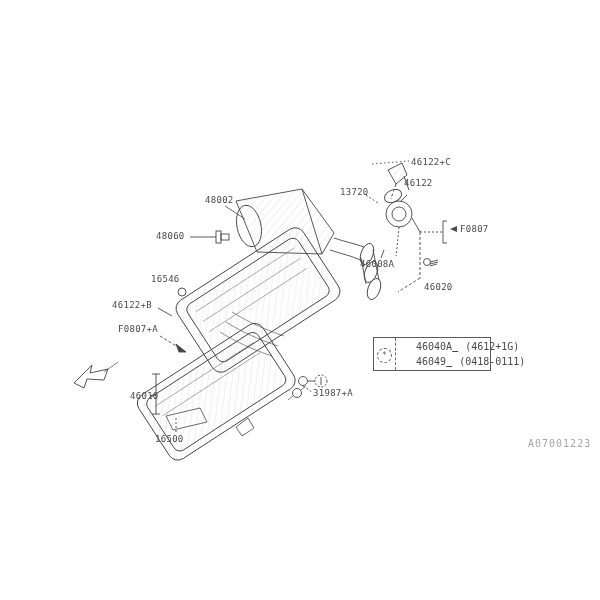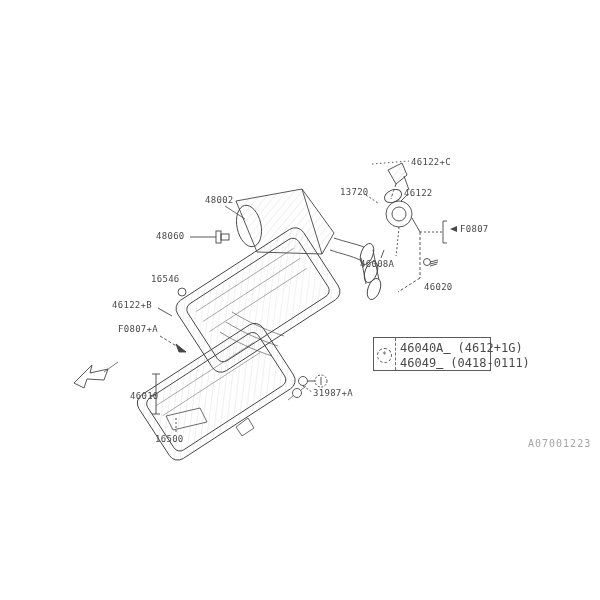--- a/index.html
+++ b/index.html
@@ -9,21 +9,21 @@
   .label{position:absolute;font-size:9px;line-height:10px;color:#4a4a4a;
          letter-spacing:0.3px;white-space:nowrap;}
   .wm{position:absolute;font-size:10px;color:#a6a6a6;letter-spacing:1px;}
   .legend-box{position:absolute;left:373px;top:337px;width:118px;height:34px;
               border:1px solid #5a5a5a;box-sizing:border-box;}
   .legend-divider{position:absolute;left:21px;top:0;bottom:0;width:0;
                   border-left:1px dashed #6a6a6a;}
   .legend-icon{position:absolute;left:3px;top:10px;width:13px;height:13px;
                border:1px dashed #5a5a5a;border-radius:50%;
                font-size:8px;color:#5a5a5a;text-align:center;line-height:13px;}
-  .legend-row{position:absolute;left:26px;font-size:12px;color:#4a4a4a;white-space:nowrap;text-decoration:underline;}
+  .legend-row{position:absolute;left:42px;font-size:10px;color:#4a4a4a;white-space:nowrap;text-decoration:underline;}
   .legend-row span{display:inline-block;}
   .legend-row .rng{margin-left:7px;}
   .ref{display:flex;align-items:center;}
   .arrow-left{width:0;height:0;border-top:3px solid transparent;border-bottom:3px solid transparent;
               border-right:7px solid #4a4a4a;margin-right:3px;}
 </style>
 </head>
 <body>
 
 <div id="stage">
@@ -140,21 +140,21 @@
 
       <g>
         <path d="M74,383 L92,365 L90,373 L108,369 L104,380 L87,379 L84,388 Z" fill="#ffffff"></path>
         <line x1="104" y1="372" x2="118" y2="362" stroke-width="0.7"></line>
       </g>
     </g>
   </svg>
 
   <div class="label" style="left:411px;top:157px">46122+C</div>
   <div class="label" style="left:340px;top:187px">13720</div>
-  <div class="label" style="left:404px;top:188px">46122</div>
+  <div class="label" style="left:404px;top:178px">46122</div>
   <div class="label" style="left:205px;top:195px">48002</div>
 
   <div class="label ref" style="left:450px;top:224px">
     <span class="arrow-left"></span>
     <span>F0807</span>
   </div>
 
   <div class="label" style="left:156px;top:231px">48060</div>
   <div class="label" style="left:360px;top:259px">46008A</div>
   <div class="label" style="left:424px;top:282px">46020</div>

